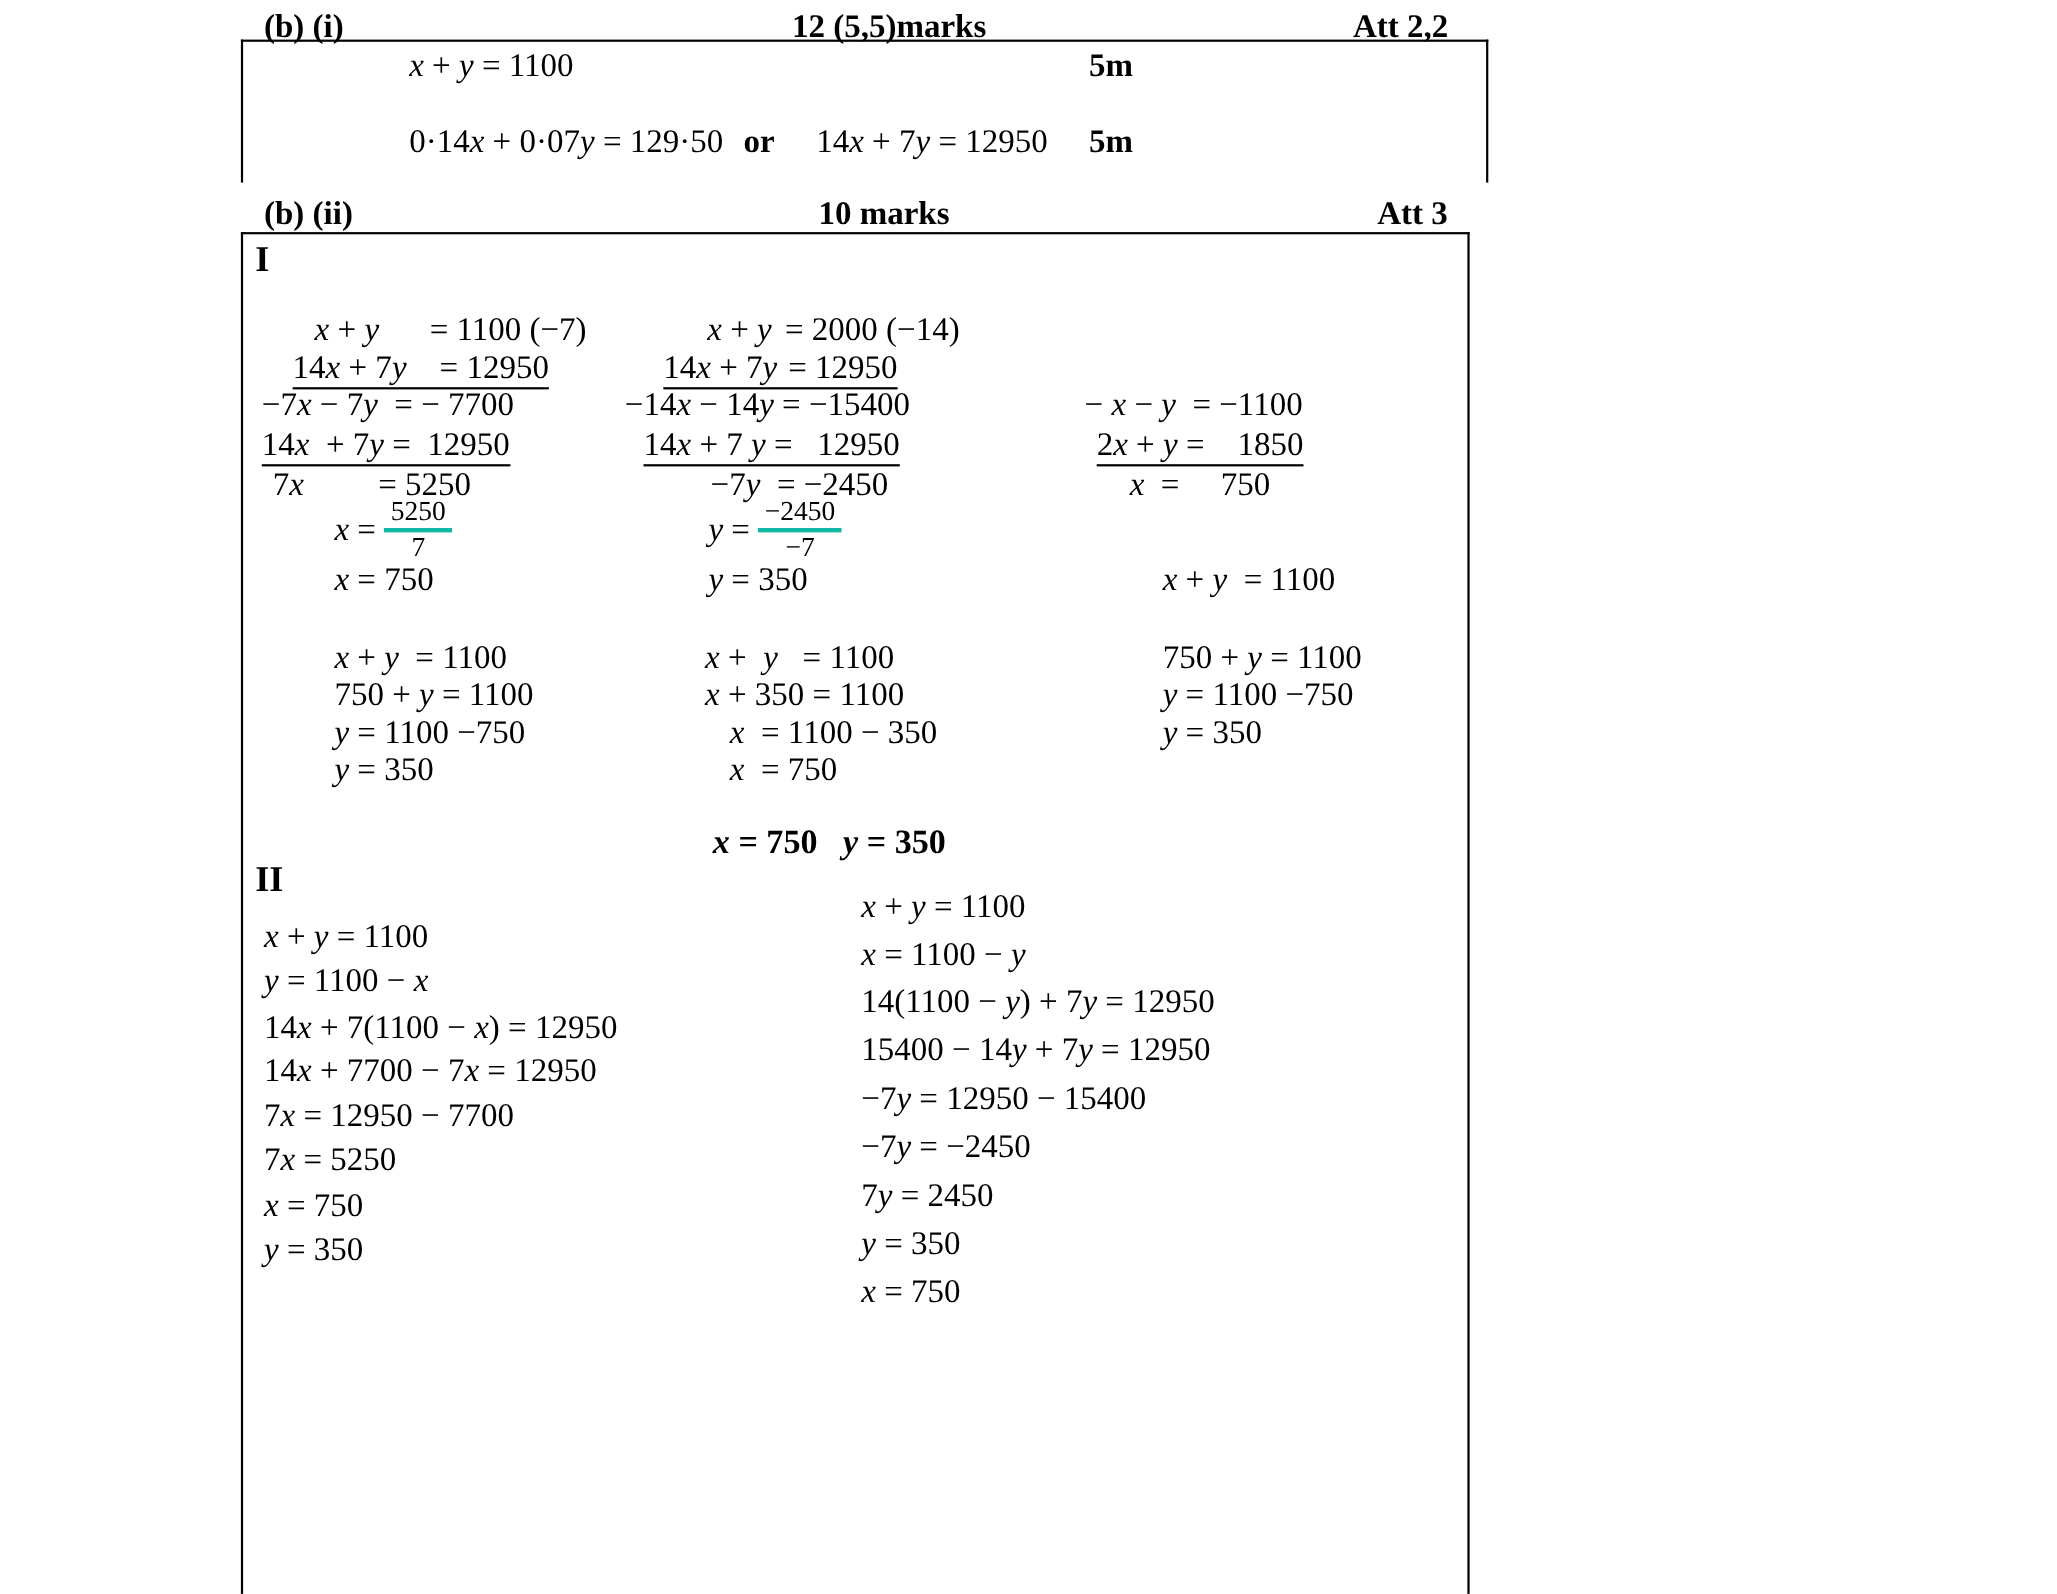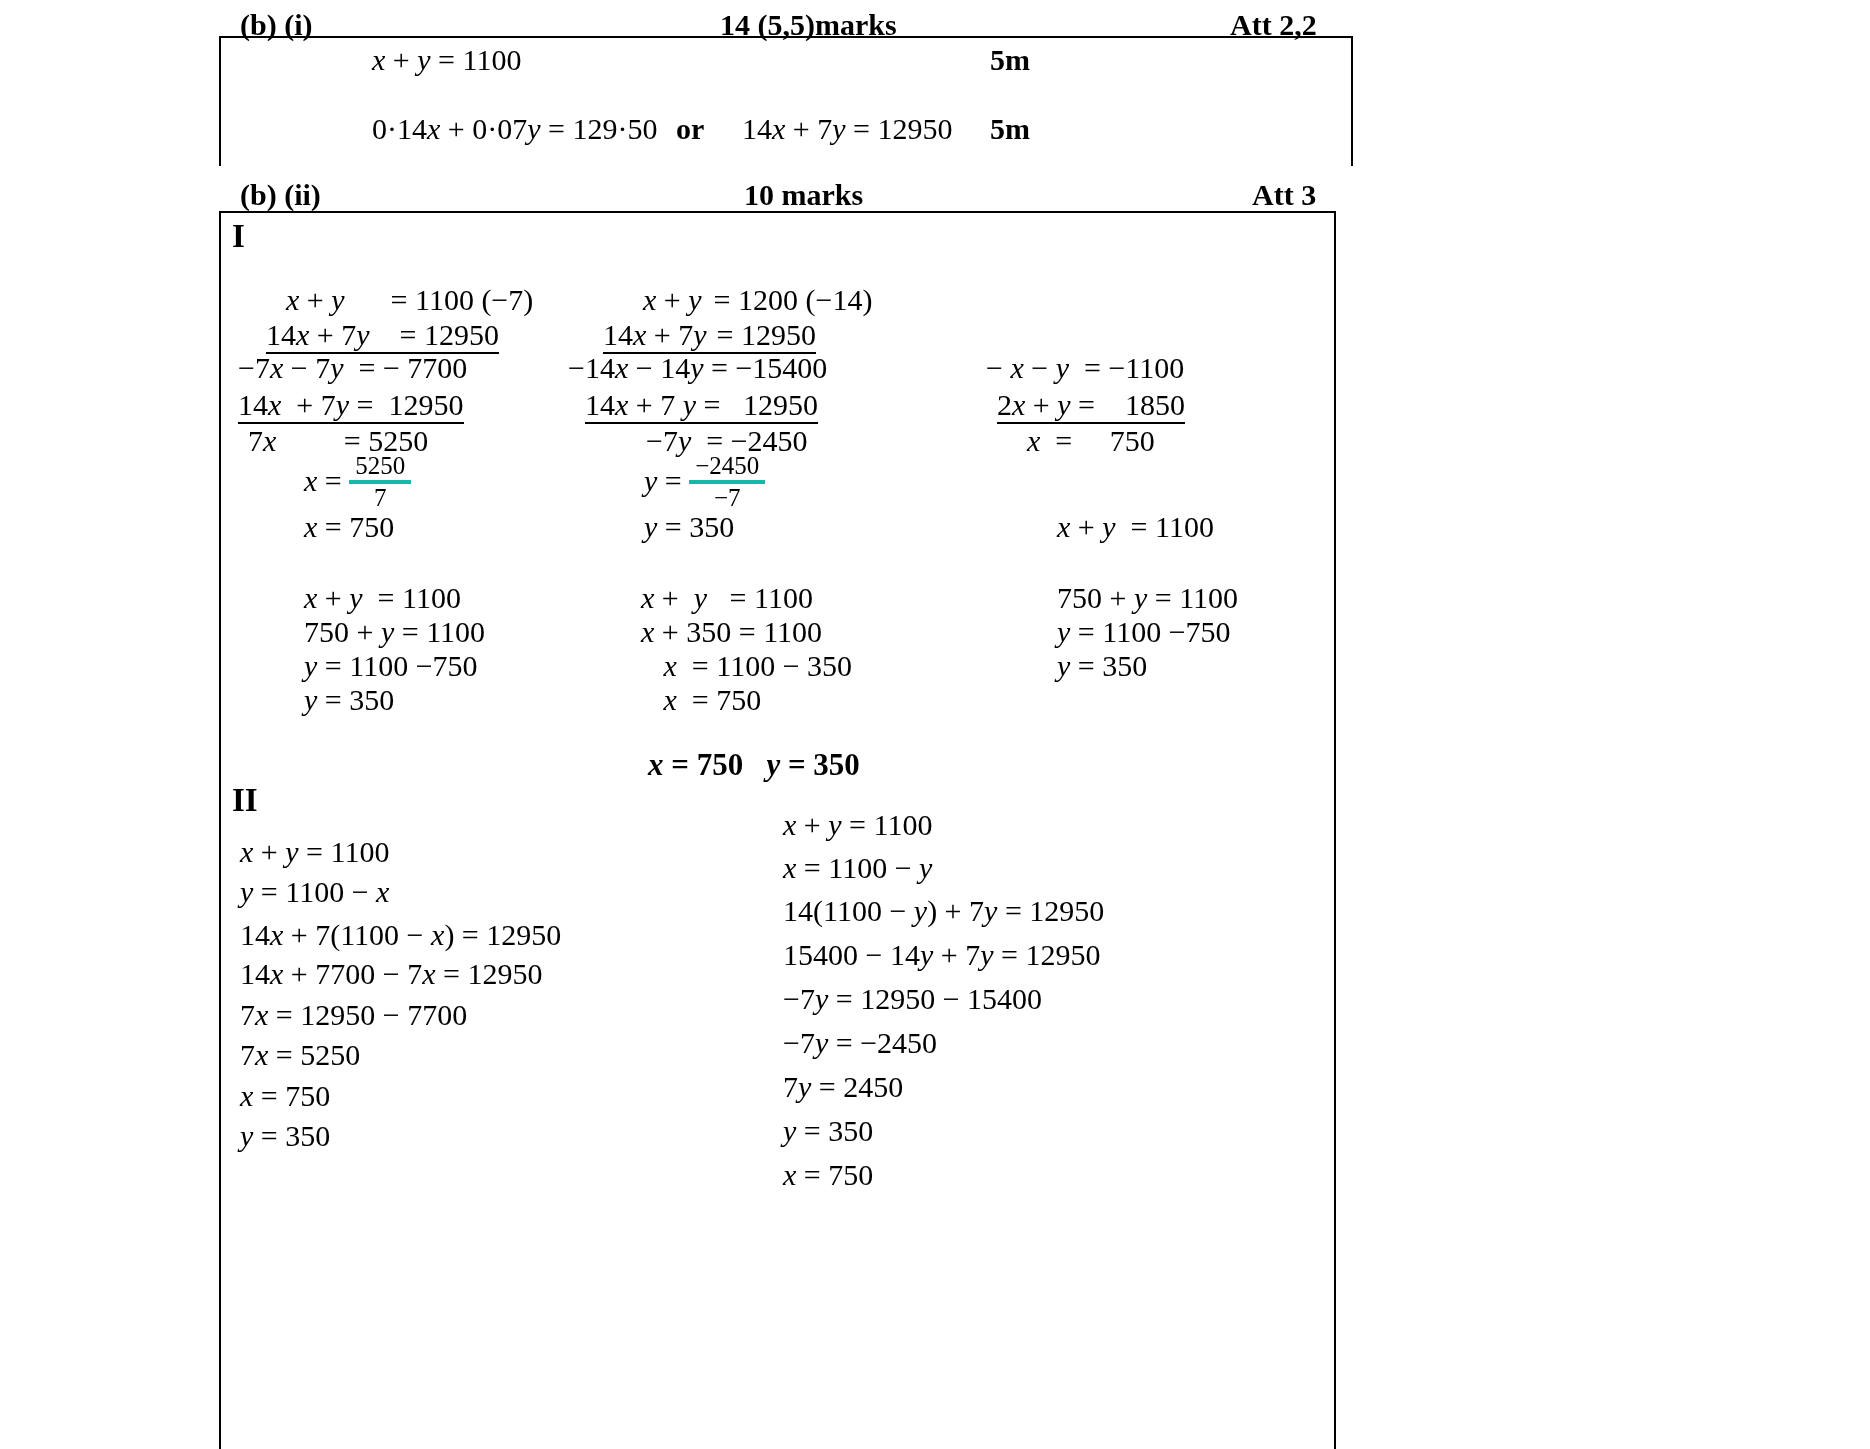--- a/index.html
+++ b/index.html
@@ -89,21 +89,21 @@
   .frac.sm { font-size: 25px; }
 
   .bold { font-weight: bold; }
 </style>
 </head>
 <body>
 
 <div class="page">
 
   <div class="hdr" style="left:240px; top:8px;">(b) (i)</div>
-  <div class="hdr" style="left:720px; top:8px;">14 (5,5)marks</div>
+  <div class="hdr" style="left:720px; top:8px;">12 (5,5)marks</div>
   <div class="hdr" style="left:1230px; top:8px;">Att 2,2</div>
 
   <div class="boxline-top" style="left:219px; top:36px; width:1134px;"></div>
   <div class="boxline-left" style="left:219px; top:36px; height:130px;"></div>
   <div class="boxline-right" style="left:1351px; top:36px; height:130px;"></div>
 
   <div class="block mathline" style="left:372px; top:45px;"><span class="mi">x</span> + <span class="mi">y</span> = 1100</div>
   <div class="block mathline bold" style="left:990px; top:45px;">5m</div>
 
   <div class="block mathline" style="left:372px; top:114px;">0·14<span class="mi">x</span> + 0·07<span class="mi">y</span> = 129·50</div>
@@ -135,21 +135,21 @@
   <div class="block mathline" style="left:304px; top:455px;"><span><span class="mi">x</span> = </span><span class="frac sm"><span class="num">5250</span><span class="den">7</span></span></div>
 
   <div class="block mathline" style="left:304px; top:512px;"><span class="mi">x</span> = 750</div>
 
   <div class="block mathline" style="left:304px; top:583px;"><span class="mi">x</span> + <span class="mi">y</span>  = 1100</div>
   <div class="block mathline" style="left:304px; top:617px;">750 + <span class="mi">y</span> = 1100</div>
   <div class="block mathline" style="left:304px; top:651px;"><span class="mi">y</span> = 1100 −750</div>
   <div class="block mathline" style="left:304px; top:685px;"><span class="mi">y</span> = 350</div>
 
   <div class="block mathline" style="left:613px; top:255px;">
-    <span><span class="mi">x</span> + <span class="mi">y</span></span><span style="display:inline-block;width:12px;"></span><span>= 1200 (−14)</span>
+    <span><span class="mi">x</span> + <span class="mi">y</span></span><span style="display:inline-block;width:12px;"></span><span>= 2000 (−14)</span>
   </div>
   <div class="block mathline" style="left:573px; top:290px;">
     <span class="ul"><span>14<span class="mi">x</span> + 7<span class="mi">y</span></span><span style="display:inline-block;width:10px;"></span><span>= 12950</span></span>
   </div>
 
   <div class="block mathline" style="left:568px; top:353px;">−14<span class="mi">x</span> − 14<span class="mi">y</span> = −15400</div>
   <div class="block mathline" style="left:585px; top:390px;"><span class="ul">14<span class="mi">x</span> + 7 <span class="mi">y</span> =   12950</span></div>
   <div class="block mathline" style="left:646px; top:426px;">−7<span class="mi">y</span>  = −2450</div>
 
   <div class="block mathline" style="left:644px; top:455px;"><span><span class="mi">y</span> = </span><span class="frac sm"><span class="num">−2450</span><span class="den">−7</span></span></div>

